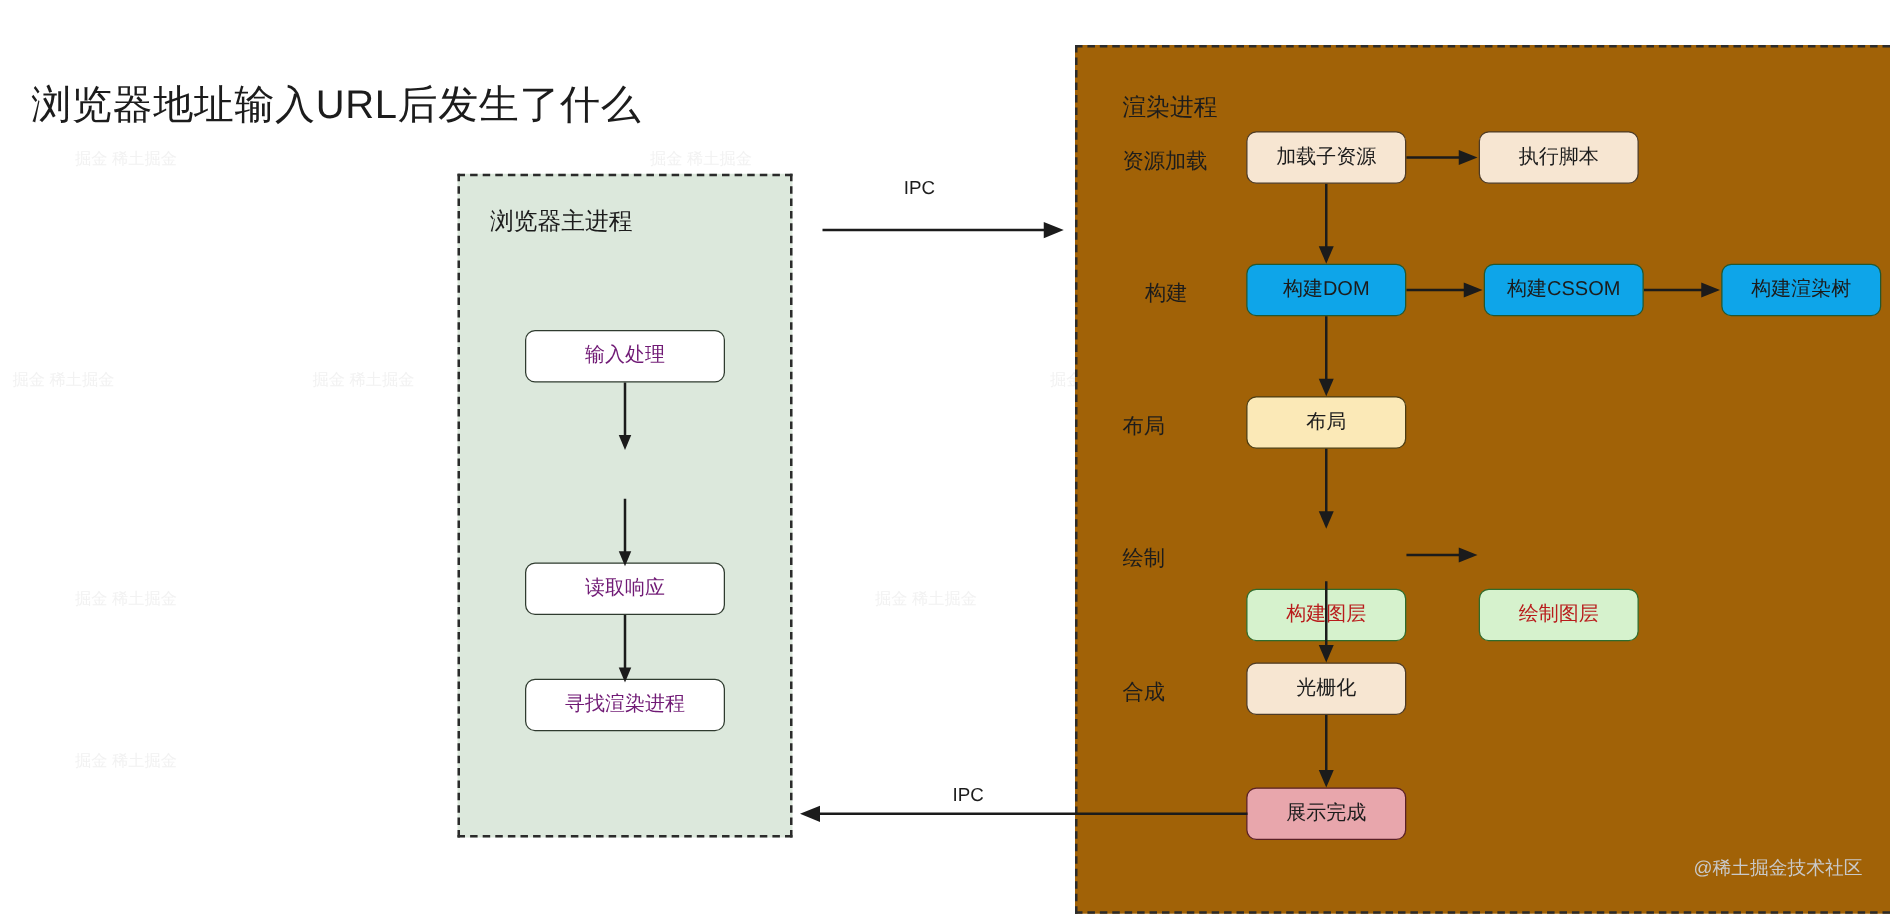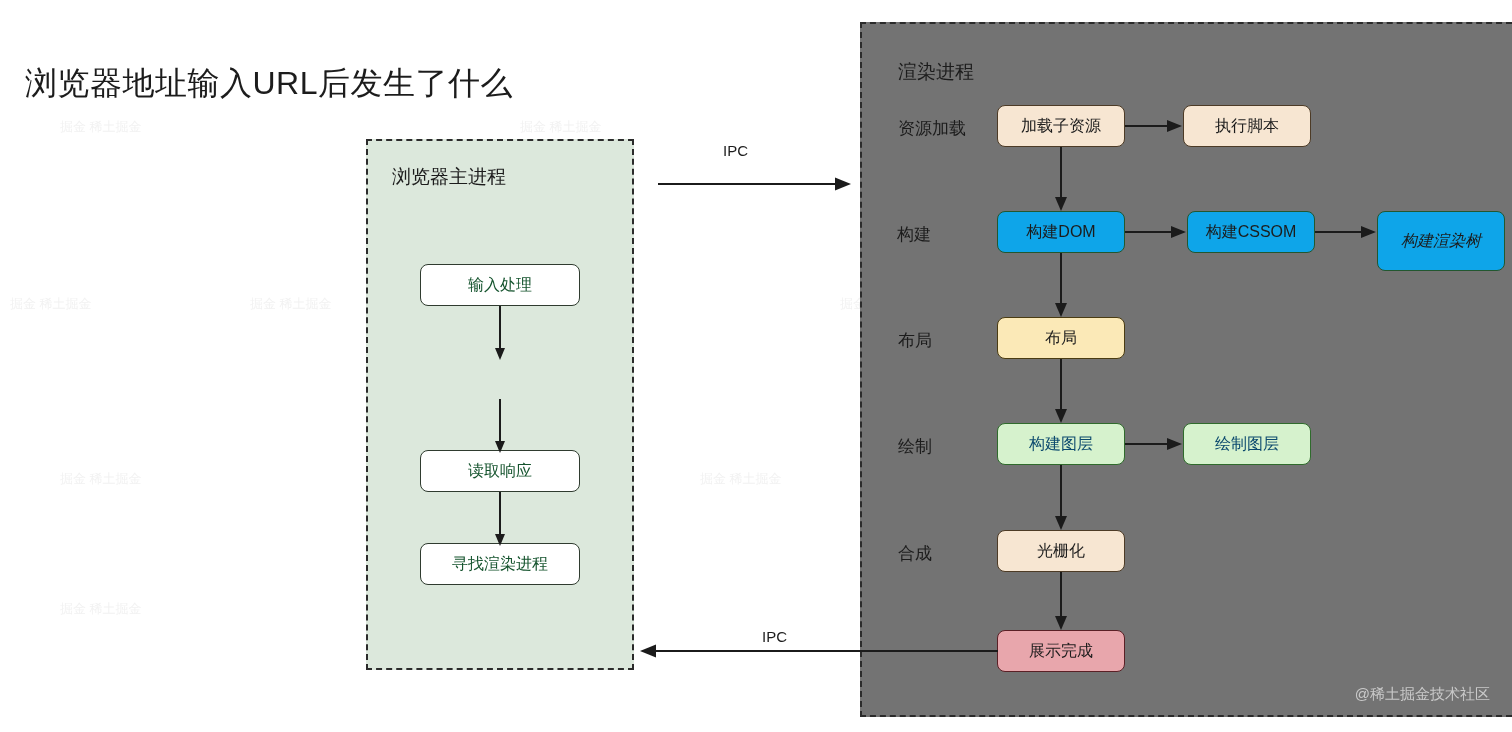--- a/index.html
+++ b/index.html
@@ -39,24 +39,24 @@
   .panel-browser {
     left: 366px;
     top: 139px;
     width: 268px;
     height: 531px;
     background: #dce8dc;
     border: 2px dashed #2b2b2b;
   }
   .panel-renderer {
     left: 860px;
-    top: 22px;
+    top: 36px;
     width: 652px;
     height: 695px;
-    background: #737373;
+    background: #a16207;
     border: 2px dashed #2b2b2b;
     border-right: none;
   }
   .panel-title {
     position: absolute;
     font-size: 19px;
     color: #1c1c1c;
     white-space: nowrap;
   }
   .panel-browser .panel-title { left: 24px; top: 23px; }
@@ -68,25 +68,25 @@
     box-sizing: border-box;
     display: flex;
     align-items: center;
     justify-content: center;
     border-radius: 8px;
     font-size: 16px;
     line-height: 1;
     white-space: nowrap;
     text-align: center;
   }
-  .node.plain   { background: #ffffff; border: 1.6px solid #2f3b2f; color: #14532d; }
+  .node.plain   { background: #ffffff; border: 1.6px solid #2f3b2f; color: #701a75; }
   .node.peach   { background: #f7e6d2; border: 1.6px solid #4d3b26; color: #1c1c1c; }
   .node.mint    { background: #0ea5e9; border: 1.6px solid #23572f; color: #1c1c1c; text-align: right; }
   .node.amber   { background: #fbe9b7; border: 1.6px solid #4b3c12; color: #1c1c1c; }
-  .node.palegreen { background: #d6f2cd; border: 1.6px solid #2f6b2c; color: #0c4a6e; }
+  .node.palegreen { background: #d6f2cd; border: 1.6px solid #2f6b2c; color: #b91c1c; margin-top: 48px; }
   .node.rose    { background: #e8a6ac; border: 1.6px solid #5a2026; color: #1c1c1c; }
 
   
   .row-label {
     position: absolute;
     font-size: 17px;
     color: #1c1c1c;
     white-space: nowrap;
     text-align: left;
   }
@@ -163,35 +163,35 @@
   <svg class="conn" style="left:655px; top:172px; width:200px; height:24px;" width="200" height="24">
     <line x1="3" y1="12" x2="182" y2="12"></line>
     <polygon points="196,12 180,5.5 180,18.5"></polygon>
   </svg>
 
   <div class="panel panel-renderer">
     <div class="panel-title">渲染进程</div>
   </div>
 
   <div class="row-label" style="left:898px; top:117px; width:82px;">资源加载</div>
-  <div class="row-label" style="left:897px; top:223px; width:82px;font-family:Liberation Serif, serif;">构建</div>
+  <div class="row-label" style="left:916px; top:223px; width:82px;font-family:Liberation Serif, serif;">构建</div>
   <div class="row-label" style="left:898px; top:329px; width:82px;">布局</div>
   <div class="row-label" style="left:898px; top:435px; width:82px;">绘制</div>
   <div class="row-label" style="left:898px; top:542px; width:82px;">合成</div>
 
   <div class="node peach" style="left:997px; top:105px; width:128px; height:42px;">加载子资源</div>
   <div class="node peach" style="left:1183px; top:105px; width:128px; height:42px;">执行脚本</div>
   <svg class="conn" style="left:1125px; top:114px; width:60px; height:24px;" width="60" height="24">
     <line x1="0" y1="12" x2="44" y2="12"></line>
     <polygon points="57,12 42,6 42,18"></polygon>
   </svg>
 
   <div class="node mint" style="left:997px; top:211px; width:128px; height:42px;">构建DOM</div>
   <div class="node mint" style="left:1187px; top:211px; width:128px; height:42px;">构建CSSOM</div>
-  <div class="node mint" style="left:1377px; top:211px; width:128px; height:60px;font-style:italic;">构建渲染树</div>
+  <div class="node mint" style="left:1377px; top:211px; width:128px; height:42px;">构建渲染树</div>
   <svg class="conn" style="left:1125px; top:220px; width:64px; height:24px;" width="64" height="24">
     <line x1="0" y1="12" x2="48" y2="12"></line>
     <polygon points="61,12 46,6 46,18"></polygon>
   </svg>
   <svg class="conn" style="left:1315px; top:220px; width:64px; height:24px;" width="64" height="24">
     <line x1="0" y1="12" x2="48" y2="12"></line>
     <polygon points="61,12 46,6 46,18"></polygon>
   </svg>
 
   <div class="node amber" style="left:997px; top:317px; width:128px; height:42px;">布局</div>

